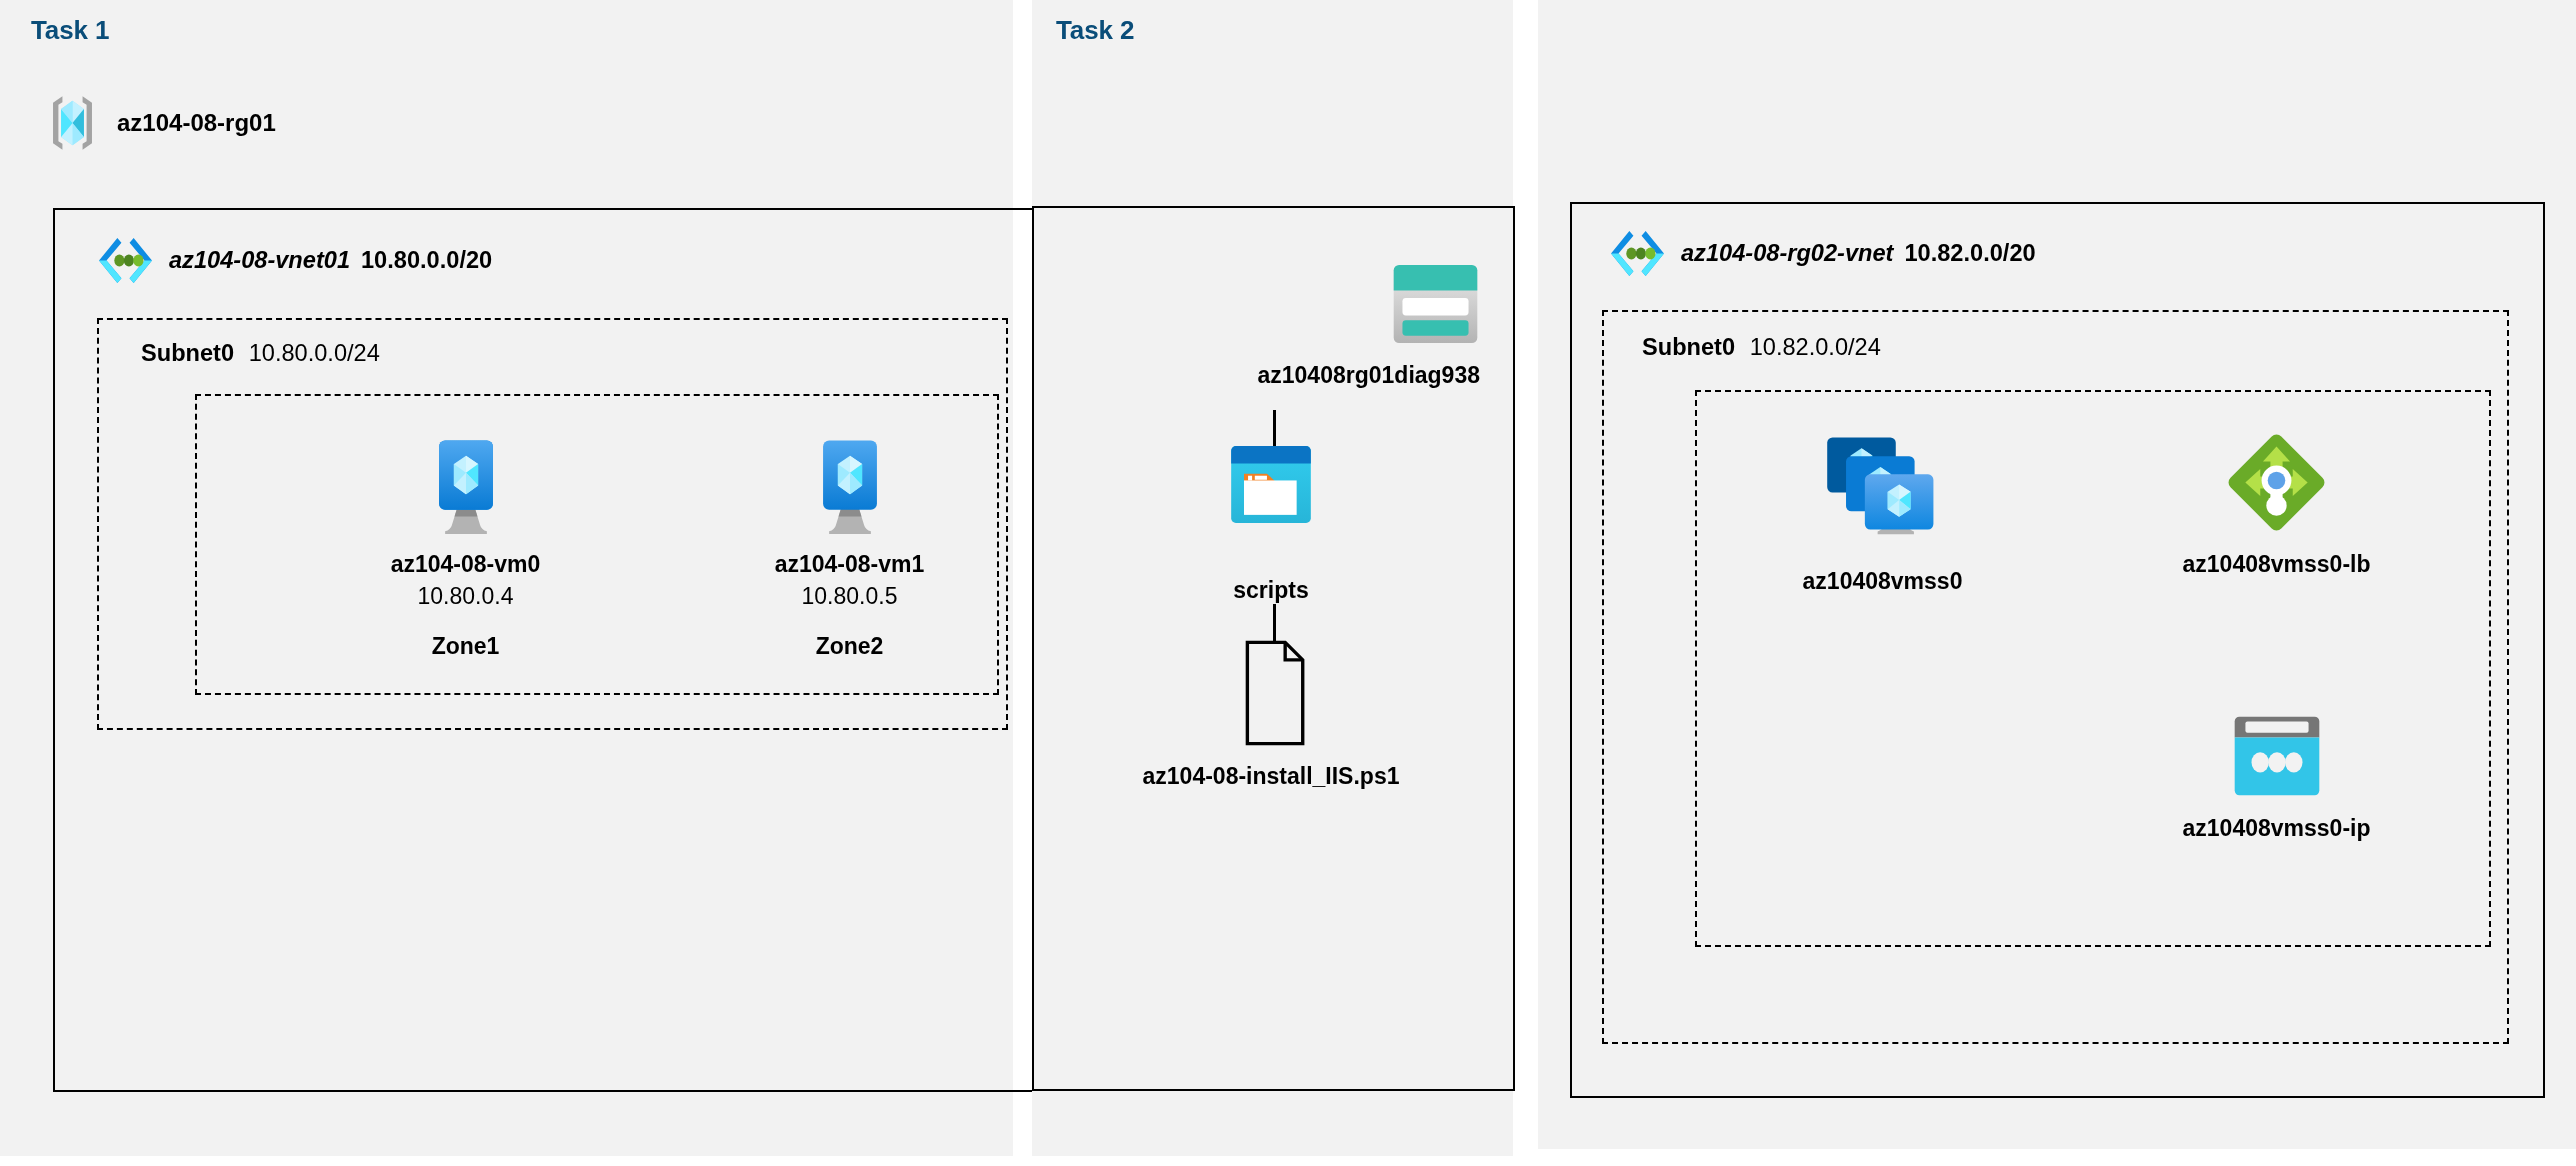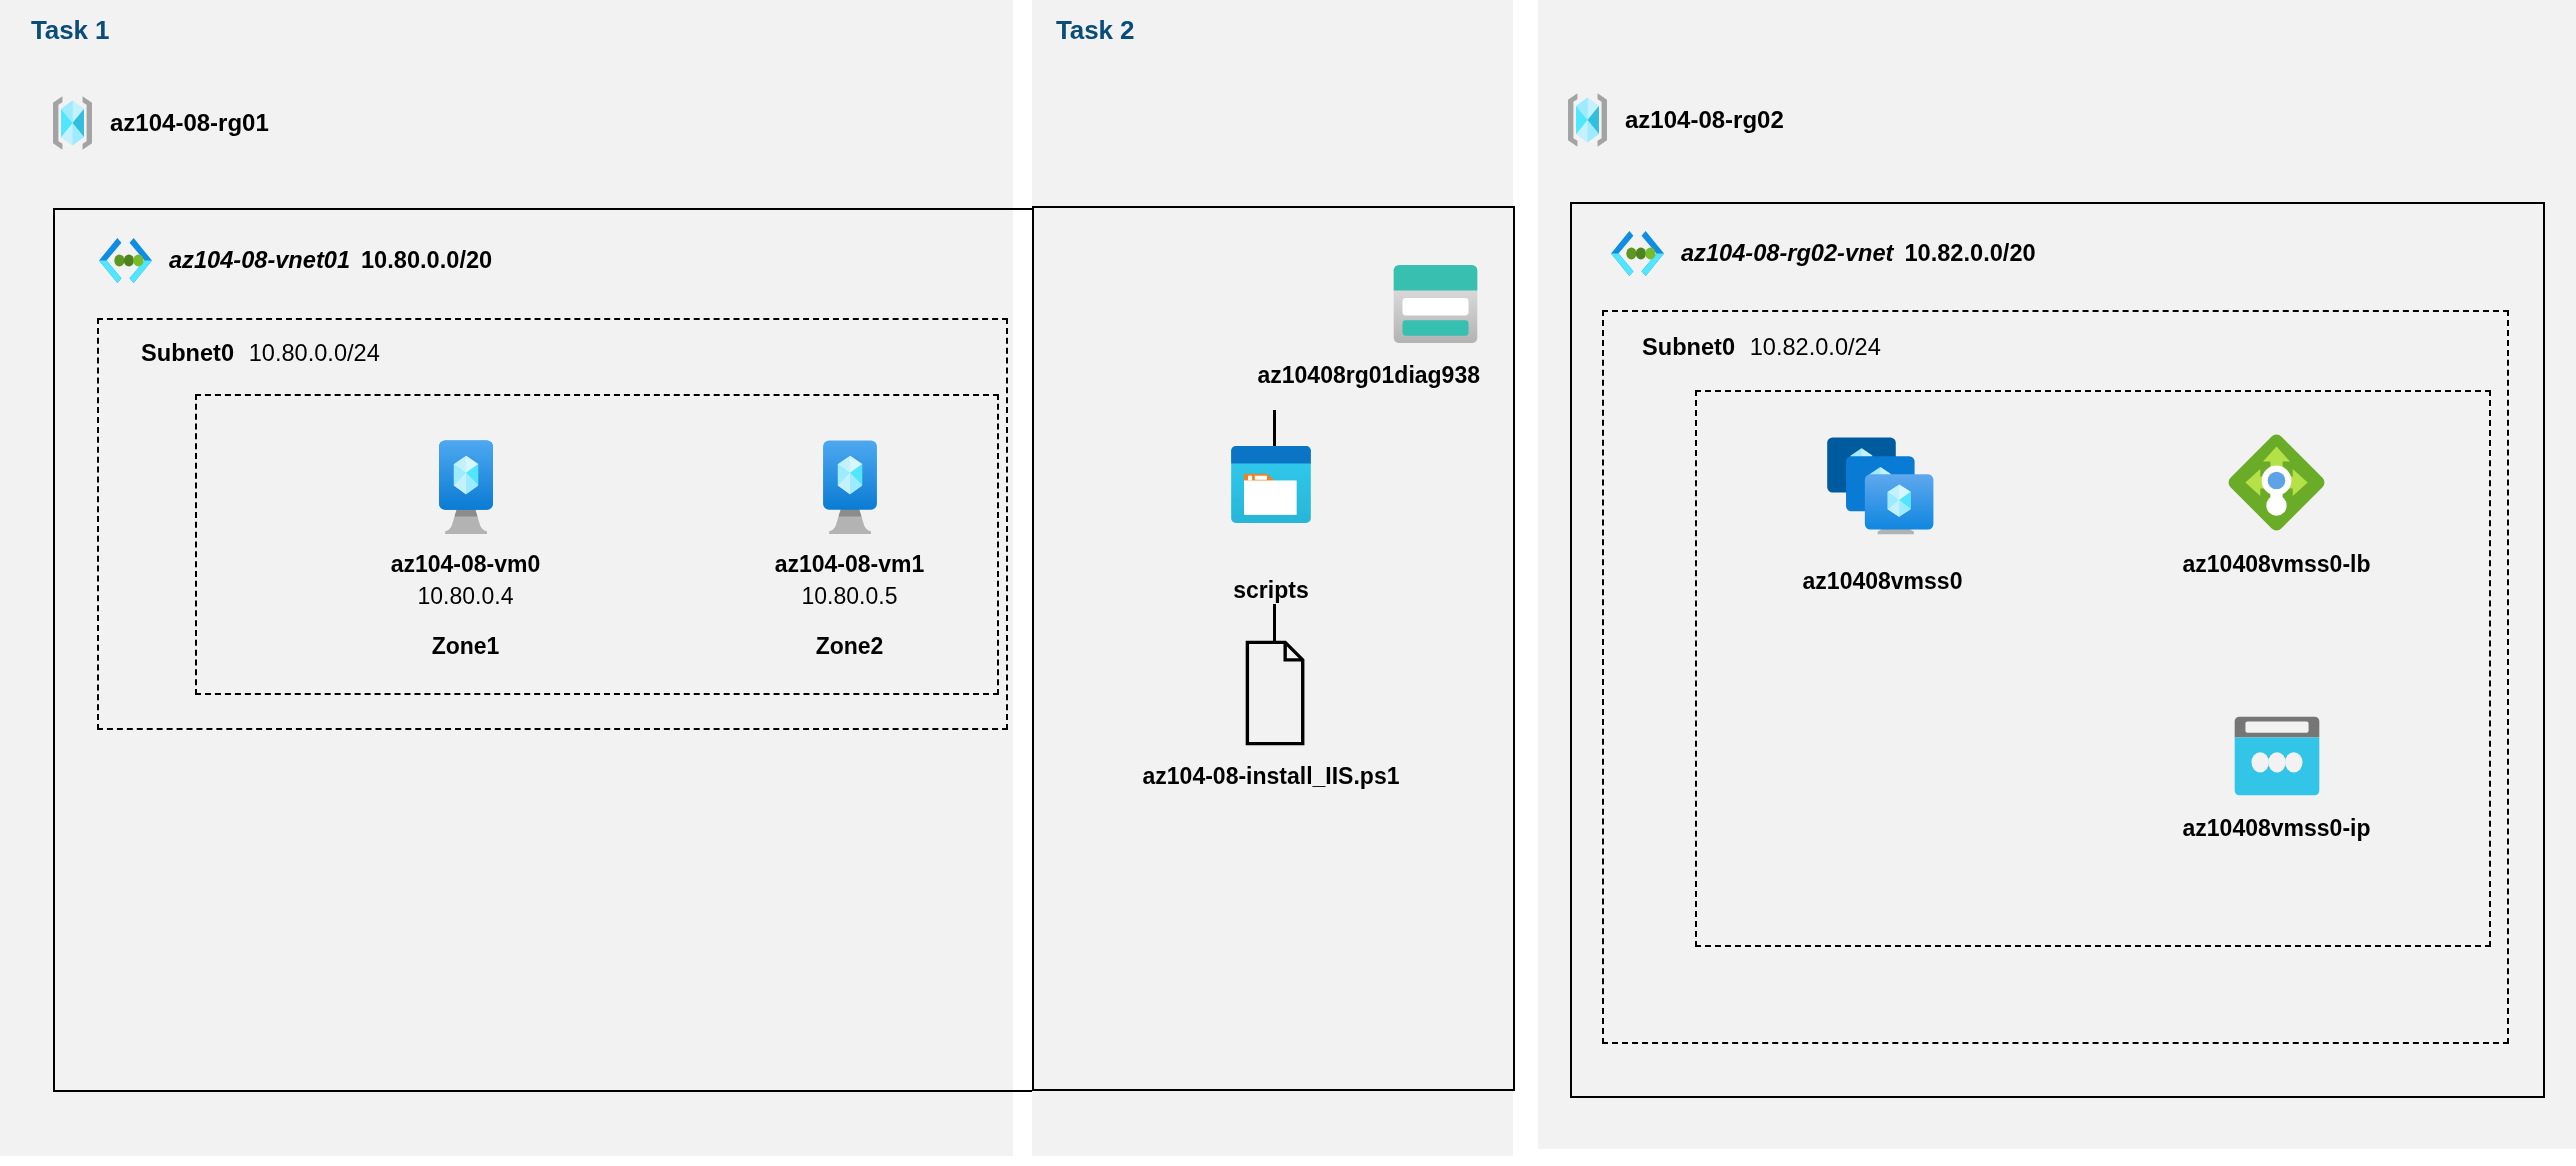--- a/index.html
+++ b/index.html
@@ -13,21 +13,21 @@
   #panel-task1{left:0;top:0;width:1013px;height:1156px;}
   #panel-task2{left:1032px;top:0;width:481px;height:1156px;}
   #panel-task3{left:1538px;top:0;width:1038px;height:1149px;}
 
   .task-label{position:absolute;color:#0a4d79;font-weight:bold;font-size:26px;letter-spacing:-0.1px;white-space:nowrap;}
   #label-task1{left:31px;top:15px;}
   #label-task2{left:24px;top:15px;}
   #label-task3{left:25px;top:15px;}
 
   
-  .rg-row{position:absolute;display:flex;align-items:center;gap:14px;}
+  .rg-row{position:absolute;display:flex;align-items:center;gap:21px;}
   #rg01-row{left:49px;top:94px;}
   #rg02-row{left:26px;top:91px;}
   .rg-name{font-size:24px;font-weight:bold;color:#000;white-space:nowrap;}
 
   
   .vnet-box{position:absolute;border:2.7px solid #000;background:transparent;}
   #vnet01-box{left:53px;top:208px;width:1422px;height:880px;}
   #vnet02-box{left:32px;top:202px;width:971px;height:892px;}
   #task2-box{left:1032px;top:206px;width:479px;height:881px;border:2.7px solid #000;background:transparent;position:absolute;}
 
@@ -241,36 +241,20 @@
           <path d="M83 5 v26 h26" fill="none" stroke="#000" stroke-width="5" stroke-linejoin="miter"></path>
         </svg>
       </span>
       <span class="n-name">az104-08-install_IIS.ps1</span>
     </div>
 
   </div>
 
   <div class="panel" id="panel-task3">
 
-    <div class="rg-row" id="rg02-row">
-      <span class="ico">
-        <svg width="47" height="58" viewBox="0 0 70 86">
-          <path d="M20 3 L6 13 L6 73 L20 83 L20 74 L14 70 L14 16 L20 12 Z" fill="#a3a3a3"></path>
-          <path d="M50 3 L64 13 L64 73 L50 83 L50 74 L56 70 L56 16 L50 12 Z" fill="#a3a3a3"></path>
-          <path d="M35 10 L52 22 L52 64 L35 76 L18 64 L18 22 Z" fill="#9eeaff"></path>
-          <path d="M35 10 L52 22 L35 43 Z" fill="#c3f1ff"></path>
-          <path d="M35 43 L52 22 L52 64 Z" fill="#32bedd"></path>
-          <path d="M35 43 L52 64 L35 76 Z" fill="#9eeaff"></path>
-          <path d="M35 43 L35 76 L18 64 Z" fill="#c3f1ff"></path>
-          <path d="M35 43 L18 64 L18 22 Z" fill="#50e6ff"></path>
-          <path d="M35 10 L18 22 L35 43 Z" fill="#9eeaff"></path>
-        </svg>
-      </span>
-      <span class="rg-name">az104-08-rg02</span>
-    </div>
 
     <div class="vnet-box" id="vnet02-box">
       <div class="vnet-row" id="vnet02-row">
         <span class="ico">
           <svg width="57" height="53" viewBox="0 0 84 78">
             <path d="M30 6 L36 13 L14 39 L36 65 L30 72 L3 39 Z" fill="#0f8de3"></path>
             <path d="M14 39 L36 65 L30 72 L3 39 Z" fill="#50e6ff"></path>
             <path d="M54 6 L48 13 L70 39 L48 65 L54 72 L81 39 Z" fill="#0f8de3"></path>
             <path d="M70 39 L48 65 L54 72 L81 39 Z" fill="#50e6ff"></path>
             <ellipse cx="33" cy="39" rx="7.5" ry="9" fill="#5e9624"></ellipse>

